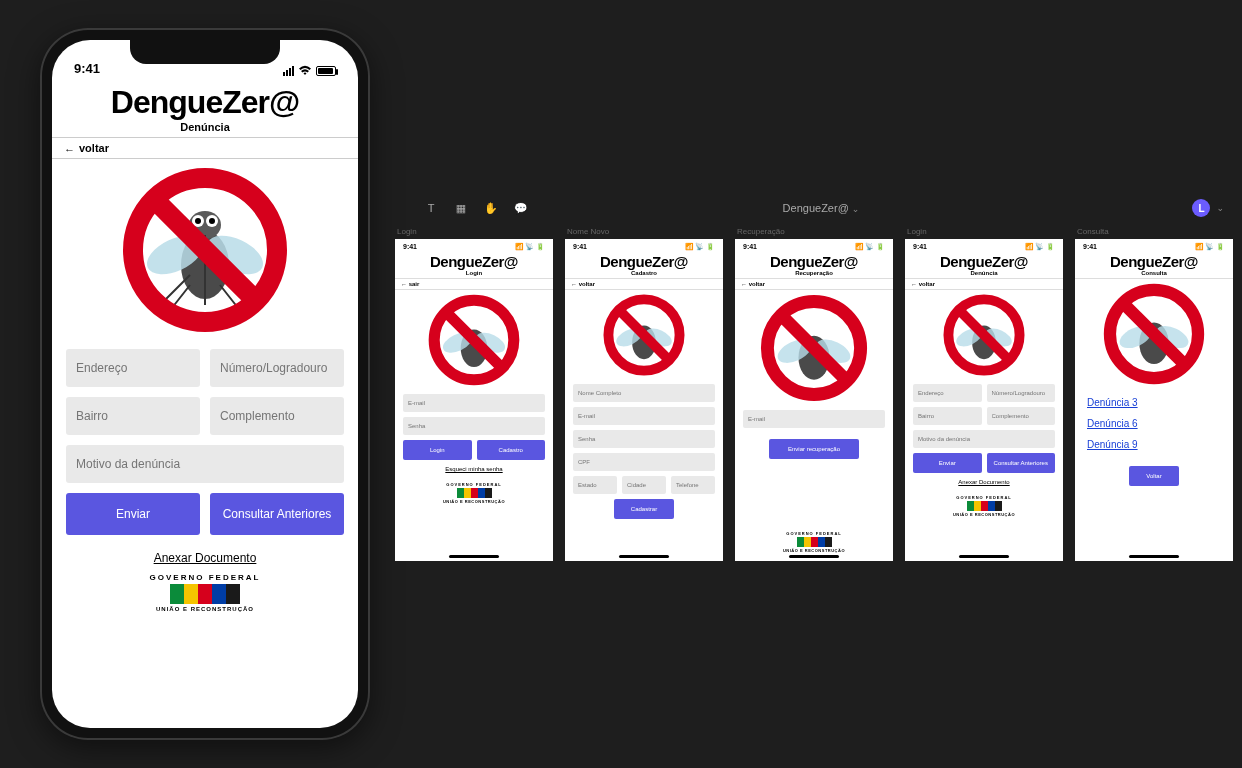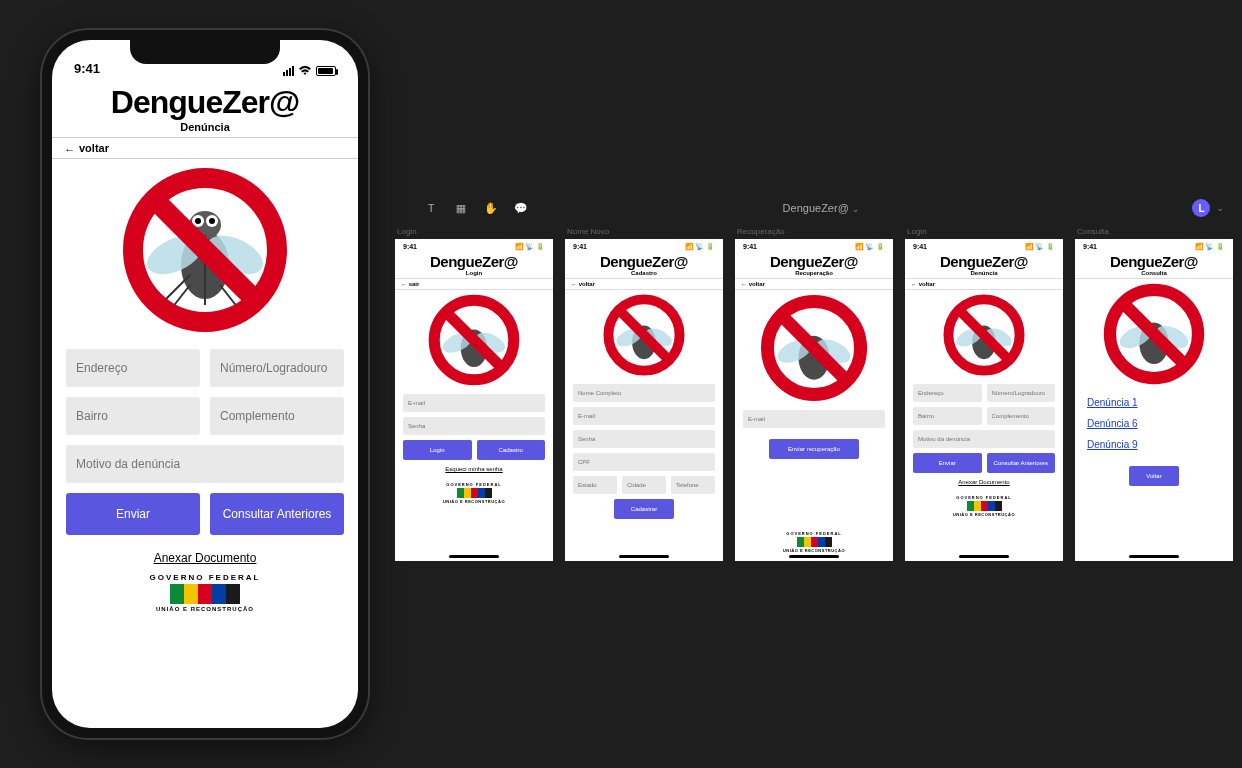--- a/index.html
+++ b/index.html
@@ -520,21 +520,21 @@
       <div class="mini-hero">
           <svg width="104" height="104" viewBox="0 0 170 170">
             <ellipse cx="85" cy="100" rx="24" ry="34" fill="#4a4a4a"></ellipse>
             <ellipse cx="55" cy="90" rx="28" ry="15" fill="#b8dce8" opacity=".8" transform="rotate(-25 55 90)"></ellipse>
             <ellipse cx="115" cy="90" rx="28" ry="15" fill="#b8dce8" opacity=".8" transform="rotate(25 115 90)"></ellipse>
             <circle cx="85" cy="85" r="72" fill="none" stroke="#d6001c" stroke-width="20"></circle>
             <line x1="34" y1="34" x2="136" y2="136" stroke="#d6001c" stroke-width="20"></line>
           </svg>
         </div>
       <div class="cons-list">
-        <a class="cons-link">Denúncia 1</a>
+        <a class="cons-link">Denúncia 3</a>
         <a class="cons-link">Denúncia 6</a>
         <a class="cons-link">Denúncia 9</a>
       </div>
       <div class="cons-btn-wrap">
           <button class="mini-btn" style="width:50px;">Voltar</button>
         </div>
       <div class="mini-home"></div>
     </div>
   </div>
 

